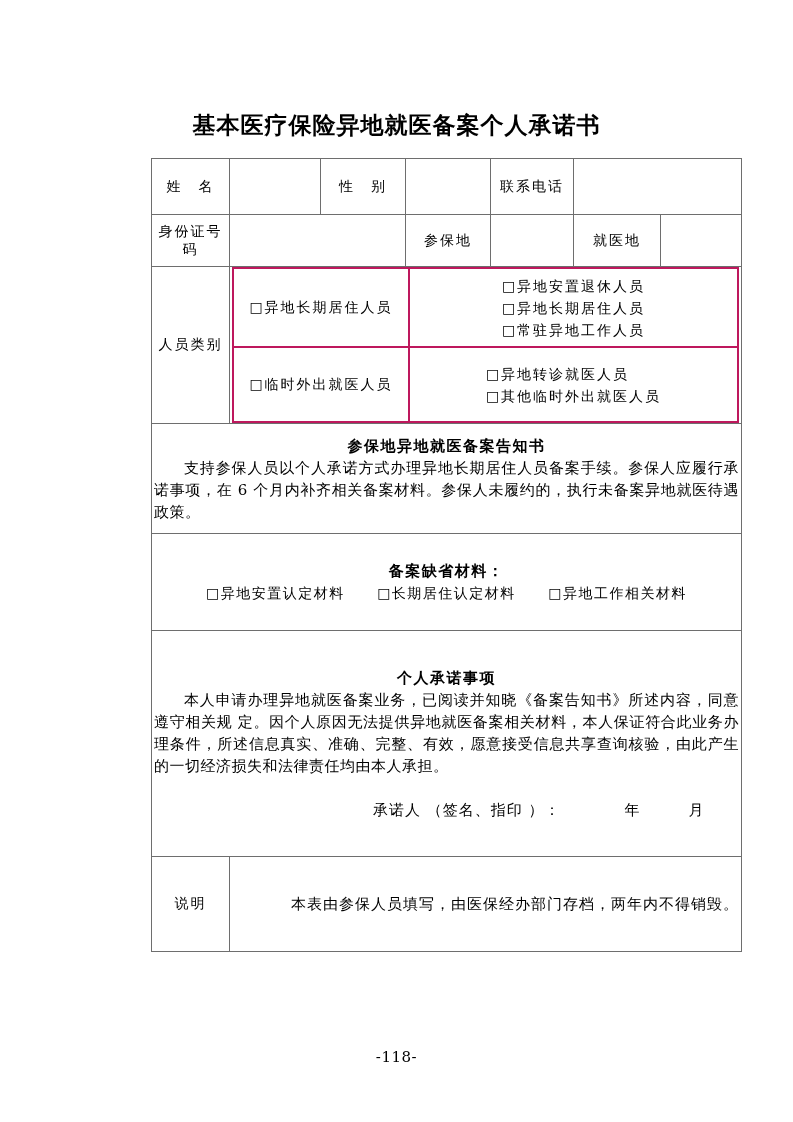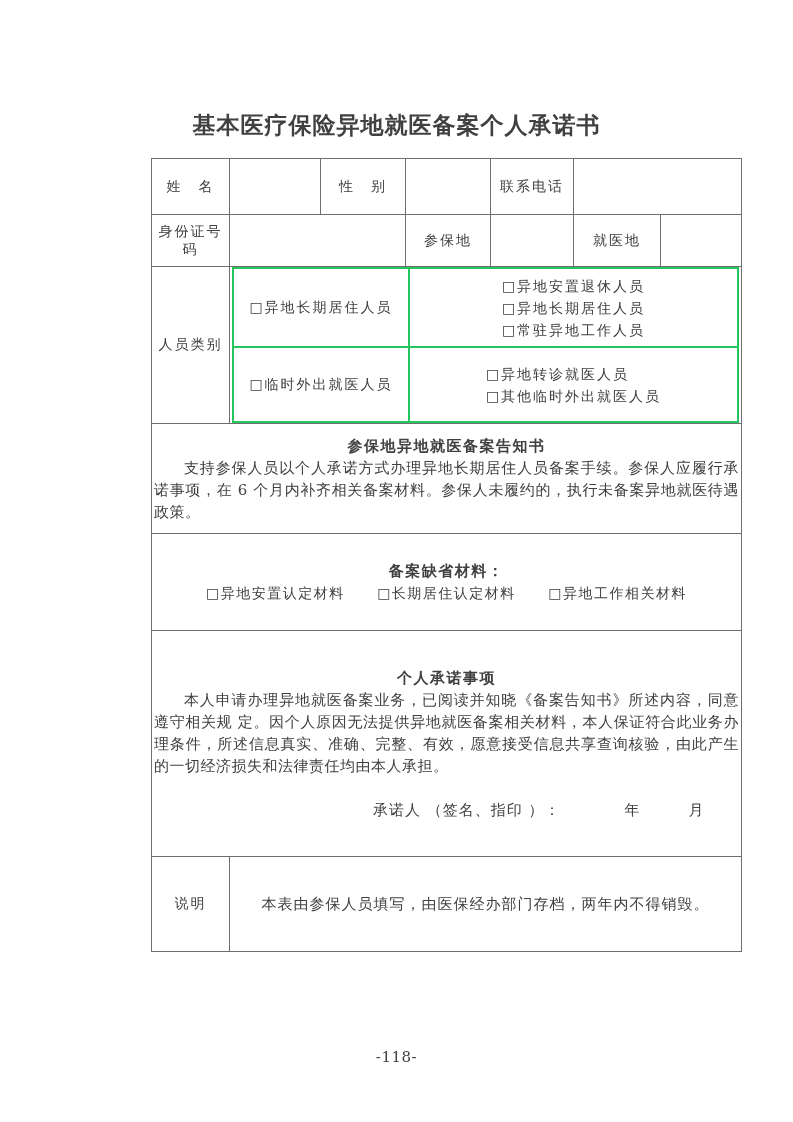--- a/index.html
+++ b/index.html
@@ -4,21 +4,21 @@
 <style>
   * { margin: 0; padding: 0; box-sizing: border-box; }
   html, body { background: #ffffff; }
   .page {
     position: relative;
     width: 707px;
     height: 1122px;
     margin: 0 auto;
     background: #ffffff;
     font-family: "DejaVu Serif", "Liberation Serif", serif;
-    color: #404040;
+    color: #000000;
     overflow: hidden;
   }
   .doc-title {
     padding-top: 110px;
     text-align: center;
     font-size: 23px;
     font-weight: bold;
     letter-spacing: 1px;
     font-family: "DejaVu Serif", "Liberation Serif", serif;
   }
@@ -39,21 +39,21 @@
   .cell-label { font-size: 14px; letter-spacing: 2px; }
   .cell-label-sm { font-size: 13px; letter-spacing: 0.5px; }
   td.nested-holder { padding: 0; }
   table.inner {
     width: 100%;
     height: 154px;
     border-collapse: collapse;
     table-layout: fixed;
   }
   table.inner td {
-    border: 2px solid #22c55e;
+    border: 2px solid #be185d;
     vertical-align: middle;
     text-align: center;
     font-size: 14px;
     letter-spacing: 2px;
   }
   .opt-block { display: inline-block; text-align: left; line-height: 22px; }
   .opt-line { display: block; white-space: nowrap; }
   .section-cell { text-align: left; vertical-align: top; padding: 0 3px; margin-top: 36px; }
   .section-title {
     text-align: center;
@@ -76,21 +76,21 @@
   .materials-options { line-height: 22px; white-space: nowrap; }
   .materials-options .opt { font-size: 14px; letter-spacing: 1.5px; margin: 0 13px; }
   .signature-line {
     margin-top: 24px;
     padding-left: 219px;
     text-align: left;
     font-size: 15px;
     letter-spacing: 1px;
     white-space: pre;
   }
-  .note-text { font-size: 15px; letter-spacing: 1px; text-align: center; }
+  .note-text { font-size: 15px; letter-spacing: 1px; text-align: right; }
   .page-number {
     position: absolute;
     left: 0; right: 0;
     top: 1048px;
     text-align: center;
     font-size: 15px;
     letter-spacing: 0.5px;
   }
 </style>
 </head>

